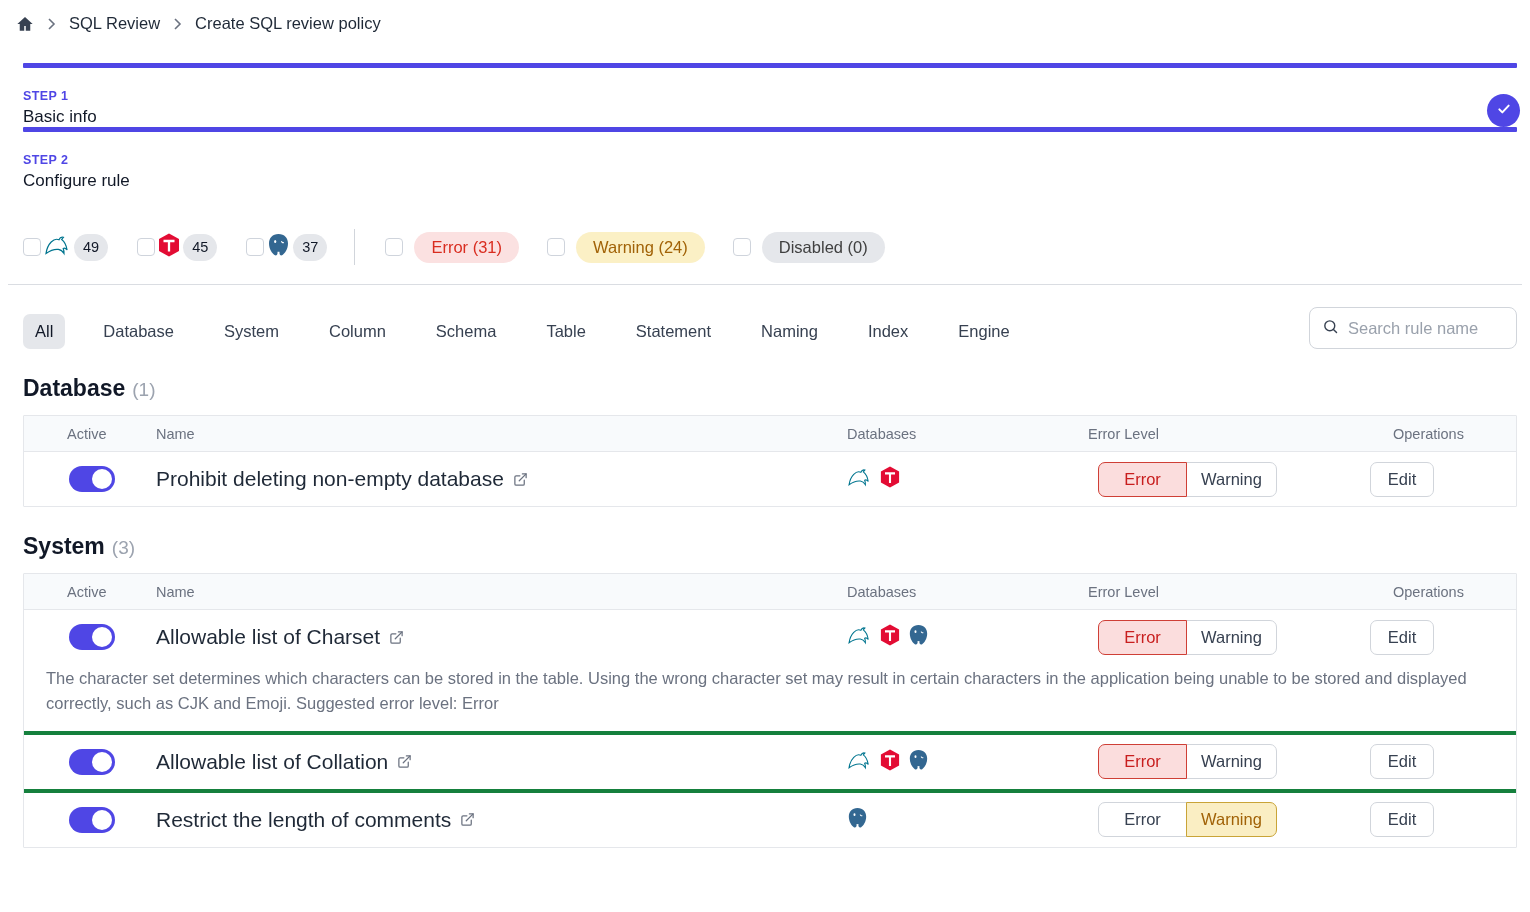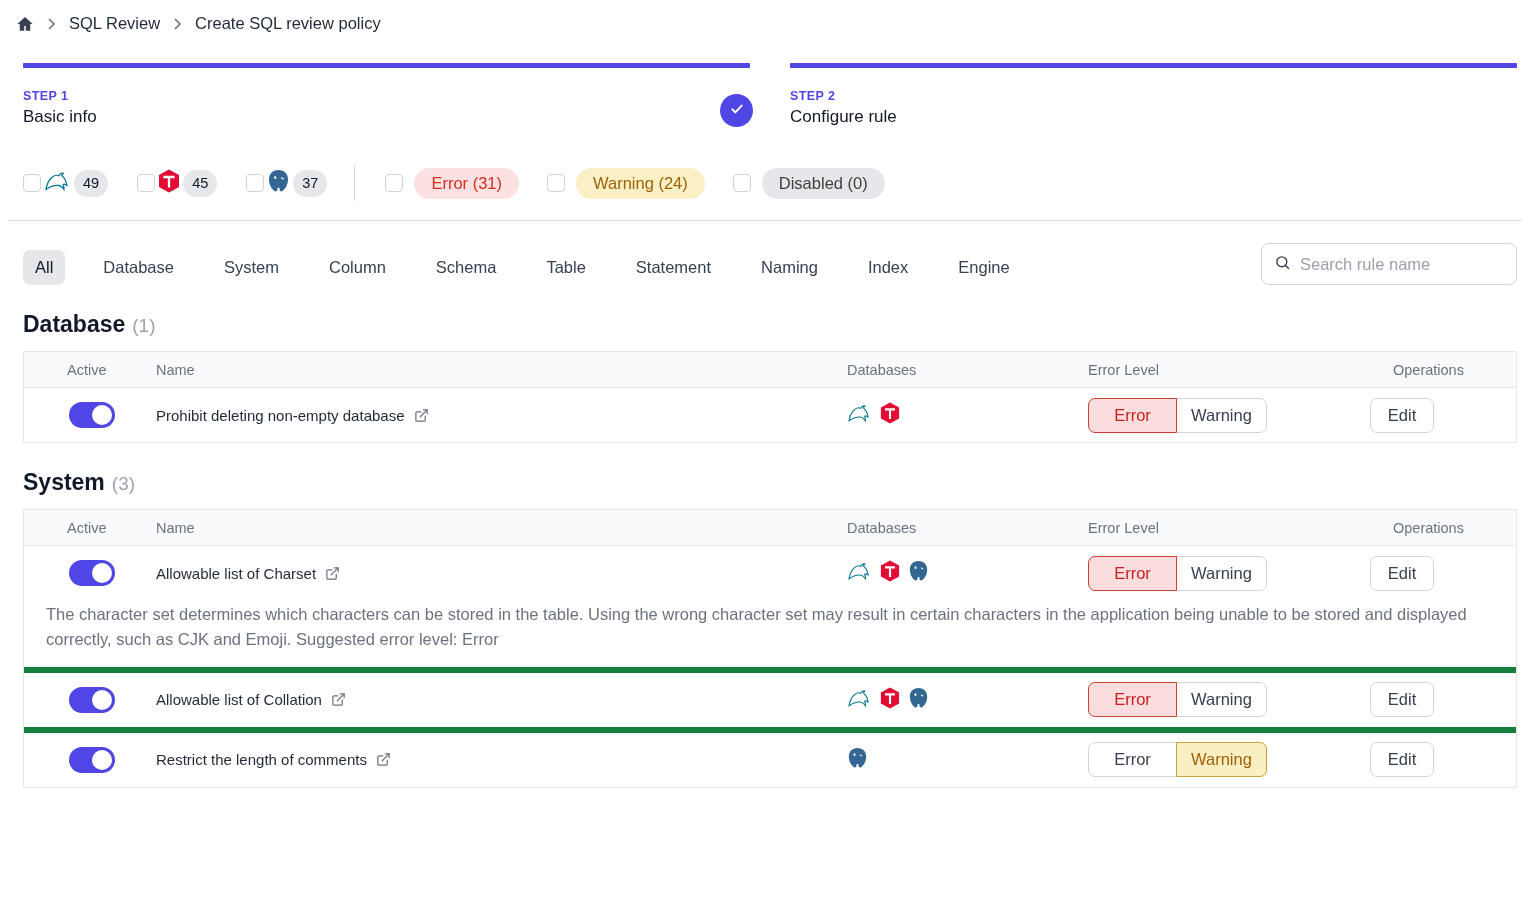--- a/index.html
+++ b/index.html
@@ -5,21 +5,21 @@
   * { margin:0; padding:0; box-sizing:border-box; }
   html,body { width:1530px; height:912px; overflow:hidden; background:#fff;
     font-family:"Liberation Sans", sans-serif; color:#1f2937; }
 
   
   .breadcrumb { display:flex; align-items:center; gap:13px; padding:14px 0 0 16px; font-size:16.5px; color:#1f2937; }
   .breadcrumb .crumb { cursor:pointer; }
   .breadcrumb .sep { display:flex; align-items:center; }
 
   
-  .steps { margin:30px 13px 0 23px; display:grid; grid-template-columns:1fr 1fr; column-gap:40px; }
+  .steps { margin:30px 13px 0 23px; display:grid; grid-template-columns:1fr; column-gap:40px; }
   .step { position:relative; }
   .step-bar { height:5px; background:#4f46e5; border-radius:1px; }
   .step-label { margin-top:21px; color:#4f46e5; font-size:12.5px; font-weight:700; letter-spacing:.4px; }
   .step-title { margin-top:4px; font-size:17px; color:#111827; }
   .check-circle { position:absolute; top:31px; right:-3px; width:33px; height:33px; border-radius:50%;
     background:#4f46e5; display:flex; align-items:center; justify-content:center; }
 
   
   .filters { margin:38px 13px 0 23px; display:flex; align-items:center; }
   .checkbox { width:18px; height:18px; border:1px solid #cfd4dc; border-radius:4px; background:#fff; flex:none; cursor:pointer; }
@@ -32,49 +32,49 @@
   .level-pill.error { background:#fbe1e1; color:#d92d20; }
   .level-pill.warning { background:#fbf0c5; color:#a16207; }
   .level-pill.disabled { background:#e5e7eb; color:#404040; }
 
   .hdivider { margin:19px 8px 0 8px; border-top:1px solid #dadde2; }
 
   
   .tabs-row { margin:22px 13px 0 23px; display:flex; align-items:flex-end; }
   .tab { font-size:16.5px; color:#374151; padding:8px 12px; margin-right:26px; border-radius:7px; cursor:pointer; white-space:nowrap; }
   .tab.selected { background:#e5e7eb; color:#111827; }
-  .search-box { margin-left:auto; width:256px; height:42px; border:1px solid #d1d5db; border-radius:8px;
+  .search-box { margin-left:auto; width:208px; height:42px; border:1px solid #d1d5db; border-radius:8px;
     display:flex; align-items:center; padding:0 12px; gap:9px; background:#fff; }
   .search-box input { border:none; outline:none; width:100%; font-size:16.5px; color:#111827;
     font-family:"Liberation Sans", sans-serif; background:transparent; }
   .search-box input::placeholder { color:#9aa1ac; }
 
   
   .section-heading { margin:26px 13px 13px 23px; font-size:23px; font-weight:700; color:#111827; }
   .section-heading .count { font-weight:400; color:#9ca3af; font-size:19px; margin-left:7px; }
 
   .rule-table { margin:0 13px 0 23px; border:1px solid #e5e7eb; border-radius:1px; }
   .tbl-header { display:grid; grid-template-columns:132px 691px 241px 282px 1fr; align-items:center;
     height:36px; background:#f8fafc; border-bottom:1px solid #e5e7eb; color:#6b7280; font-size:14.5px; }
   .tbl-header .c1 { padding-left:43px; }
   .tbl-header .c5 { padding-left:23px; }
 
-  .rule-group { border-bottom:6px solid #15803d; }
+  .rule-group { border-bottom:4px solid #15803d; }
   .rule-group:last-child { border-bottom:none; }
   .rule-row { display:grid; grid-template-columns:132px 691px 241px 282px 1fr; align-items:center; height:54px; }
 
   .toggle { margin-left:45px; width:46px; height:26px; border-radius:13px; background:#4f46e5; position:relative; cursor:pointer; }
   .toggle::after { content:""; position:absolute; top:3px; right:3px; width:20px; height:20px; border-radius:50%; background:#fff; }
 
-  .rule-name { display:flex; align-items:center; gap:9px; font-size:15px; color:#1f2937; }
+  .rule-name { display:flex; align-items:center; gap:9px; font-size:21px; color:#1f2937; }
   .ext-link { display:flex; cursor:pointer; }
 
   .db-icons { display:flex; align-items:center; gap:8px; }
 
-  .seg { display:flex; }
+  .seg { display:flex;margin-left:10px; }
   .seg-btn { height:35px; min-width:89px; padding:0 14px; display:flex; align-items:center; justify-content:center;
     background:#fff; border:1px solid #d1d5db; color:#374151; font-size:16.5px; cursor:pointer; position:relative; }
   .seg-btn + .seg-btn { margin-left:-1px; }
   .seg-btn:first-child { border-radius:7px 0 0 7px; }
   .seg-btn:last-child { border-radius:0 7px 7px 0; }
   .seg-btn.active-error { background:#fbdddd; border-color:#cf3f36; color:#c81e1e; z-index:1; }
   .seg-btn.active-warning { background:#faeec3; border-color:#c9a437; color:#a16207; z-index:1; }
 
   .edit-btn { height:35px; width:64px; background:#fff; border:1px solid #d1d5db; border-radius:7px;
     color:#374151; font-size:16.5px; cursor:pointer; font-family:"Liberation Sans", sans-serif; }

